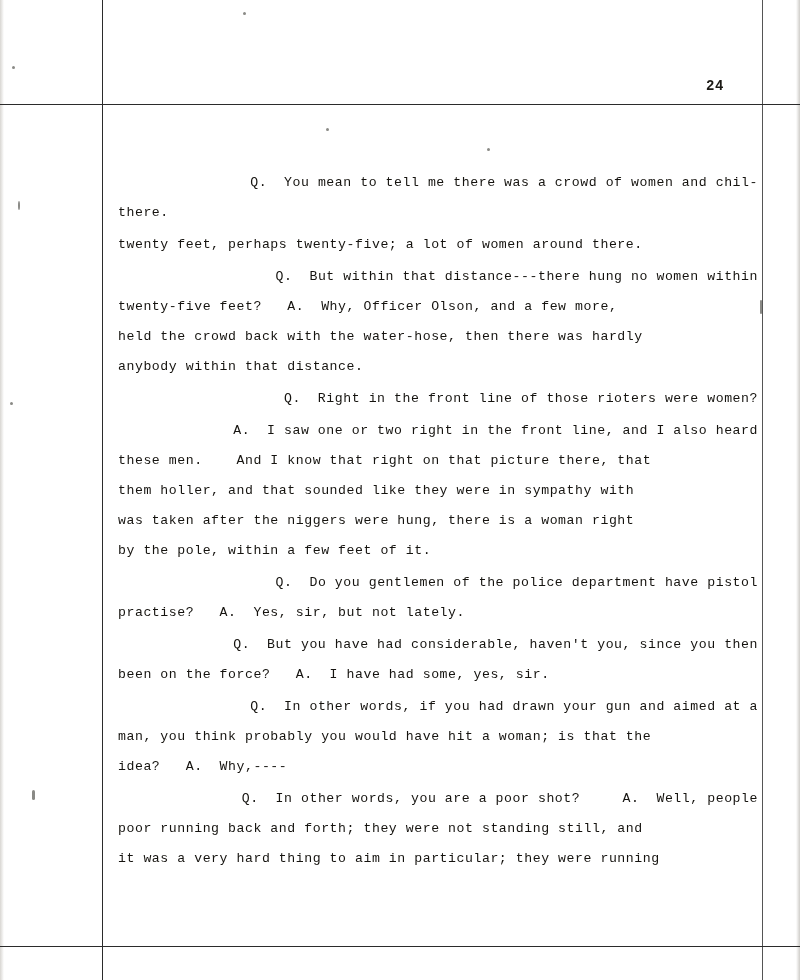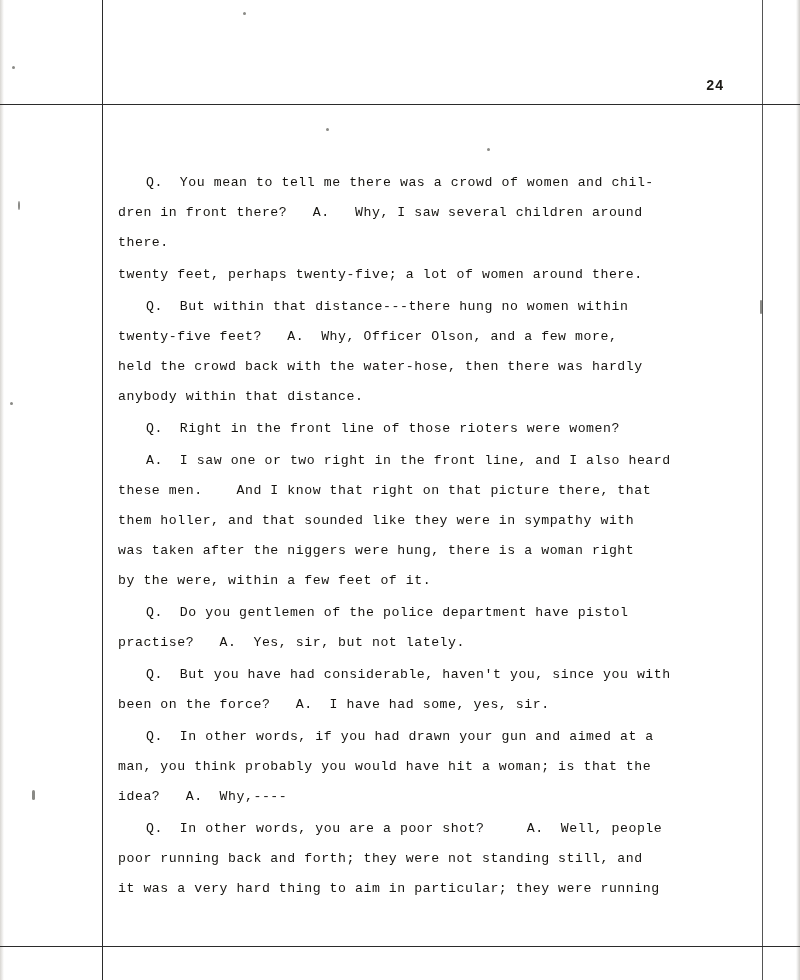--- a/index.html
+++ b/index.html
@@ -76,20 +76,21 @@
   }
   .line {
     font-size: 13.2px;
     line-height: 30px;
     letter-spacing: 0.55px;
     white-space: pre;
     color: #15130f;
   }
   .line.indent {
     padding-left: 28px;
+    text-align: right;
   }
 </style>
 </head>
 <body>
 
 <div id="page">
 
   <div class="edge-shade l"></div>
   <div class="edge-shade r"></div>
 
@@ -105,48 +106,47 @@
   <span class="speck" style="left:18px; top:201px; width:2px; height:9px;"></span>
   <span class="speck" style="left:10px; top:402px; width:3px; height:3px;"></span>
   <span class="speck" style="left:32px; top:790px; width:3px; height:10px; border-radius:2px;"></span>
   <span class="speck" style="left:760px; top:300px; width:2px; height:14px; border-radius:1px;"></span>
 
   <div class="page-number">24</div>
 
   <div class="body-text">
       <div class="para">
         <div class="line indent">Q.  You mean to tell me there was a crowd of women and chil-</div>
-        <div class="line">dren in front there?   A.   Why, I saw several children around</div>
         <div class="line">there.</div>
       </div>
       <div class="para">
         <div class="line">twenty feet, perhaps twenty-five; a lot of women around there.</div>
       </div>
       <div class="para">
         <div class="line indent">Q.  But within that distance---there hung no women within</div>
         <div class="line">twenty-five feet?   A.  Why, Officer Olson, and a few more,</div>
         <div class="line">held the crowd back with the water-hose, then there was hardly</div>
         <div class="line">anybody within that distance.</div>
       </div>
       <div class="para">
         <div class="line indent">Q.  Right in the front line of those rioters were women?</div>
       </div>
       <div class="para">
         <div class="line indent">A.  I saw one or two right in the front line, and I also heard</div>
         <div class="line">these men.    And I know that right on that picture there, that</div>
         <div class="line">them holler, and that sounded like they were in sympathy with</div>
         <div class="line">was taken after the niggers were hung, there is a woman right</div>
-        <div class="line">by the were, within a few feet of it.</div>
+        <div class="line">by the pole, within a few feet of it.</div>
       </div>
       <div class="para">
         <div class="line indent">Q.  Do you gentlemen of the police department have pistol</div>
         <div class="line">practise?   A.  Yes, sir, but not lately.</div>
       </div>
       <div class="para">
-        <div class="line indent">Q.  But you have had considerable, haven't you, since you with</div>
+        <div class="line indent">Q.  But you have had considerable, haven't you, since you then</div>
         <div class="line">been on the force?   A.  I have had some, yes, sir.</div>
       </div>
       <div class="para">
         <div class="line indent">Q.  In other words, if you had drawn your gun and aimed at a</div>
         <div class="line">man, you think probably you would have hit a woman; is that the</div>
         <div class="line">idea?   A.  Why,----</div>
       </div>
       <div class="para">
         <div class="line indent">Q.  In other words, you are a poor shot?     A.  Well, people</div>
         <div class="line">poor running back and forth; they were not standing still, and</div>

